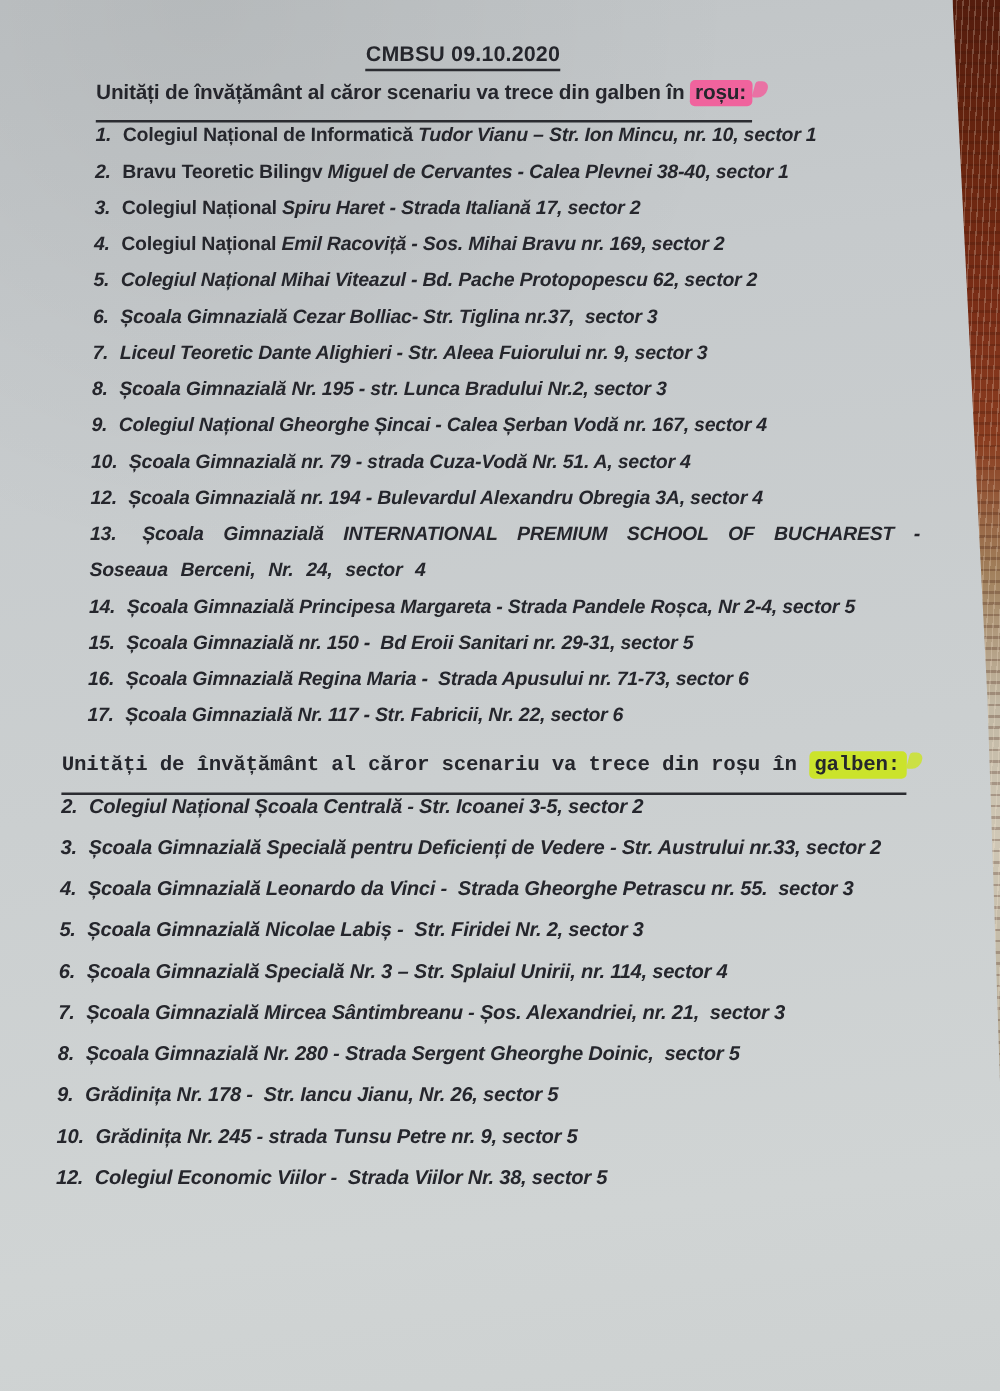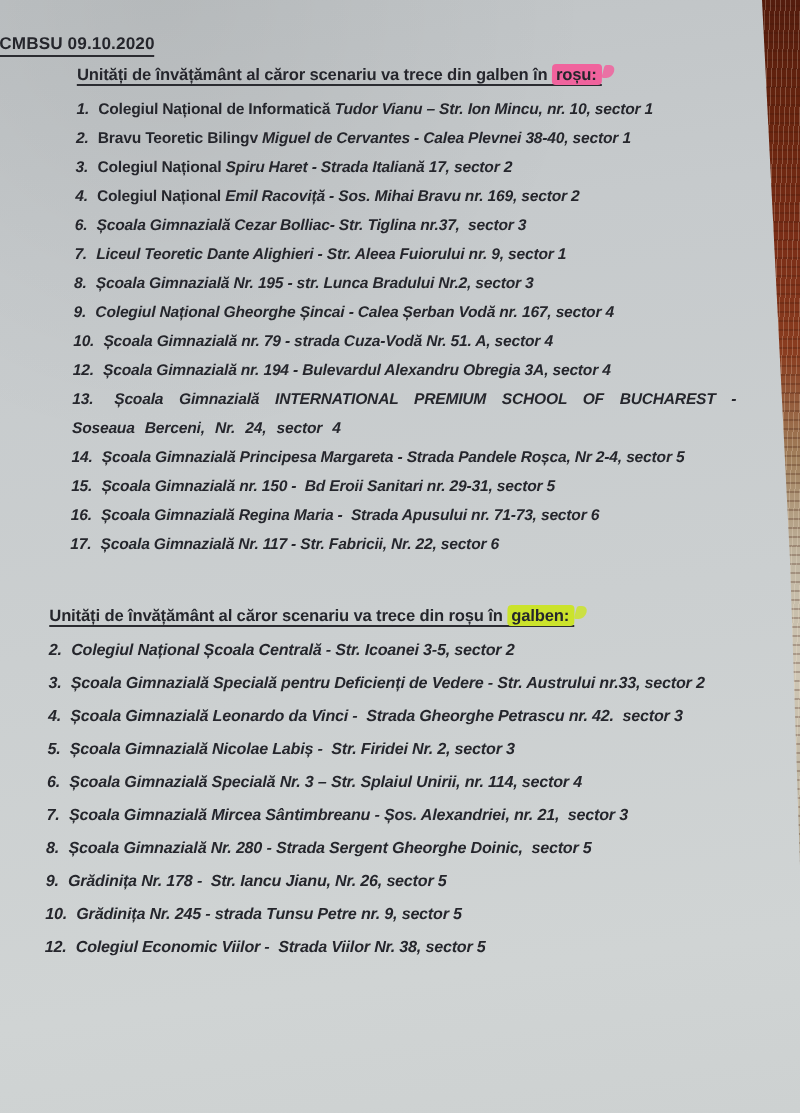--- a/index.html
+++ b/index.html
@@ -19,29 +19,29 @@
       repeating-linear-gradient(93deg, rgba(255,240,220,0.22) 0 1px, rgba(0,0,0,0) 1px 5px),
       repeating-linear-gradient(0deg, rgba(60,20,8,0.25) 0 2px, rgba(0,0,0,0) 2px 9px),
       linear-gradient(180deg,#541c0d 0%,#69250f 14%,#7b2e17 28%,#8a3d20 40%,#a1805c 52%,#c2b8a4 64%,#cfc7b6 76%,#c3baa6 88%,#b0a48e 100%);
     clip-path:polygon(32px 0, 70px 0, 70px 866px, 60px 560px, 47px 300px);
   }
   .content{
     position:absolute;inset:0;padding:34px 58px 0 0;
     transform:skewX(-0.8deg);transform-origin:0 0;
   }
   h1{
-    margin:0;text-align:left;font-size:17px;font-weight:bold;letter-spacing:0.2px;
+    margin:0;text-align:center;font-size:17px;font-weight:bold;letter-spacing:0.2px;
   }
   h1 .tu{border-bottom:2.5px solid #2b2c31;padding-bottom:2px;}
   h2{
     font-size:16.5px;font-weight:bold;margin:0;letter-spacing:-0.1px;
   }
   .sec1 h2{margin:11px 0 10px 78px;}
-  .sec2 h2{margin:48px 0 8px 58px;}
-  .hu{border-bottom:2.5px solid #2b2c31;padding-bottom:1px;}
+  .sec2 h2{margin:15px 0 8px 58px;font-family:Liberation Mono, monospace;}
+  .hu{border-bottom:2.5px solid #2b2c31;padding-bottom:13px;}
   mark.hl{
     background:var(--hl,#f0639d);color:inherit;position:relative;
     padding:1px 5px 2px 4px;border-radius:4px;
   }
   mark.hl::after{
     content:"";position:absolute;right:-12px;top:1px;width:11px;height:13px;
     background:var(--hl,#f0639d);opacity:0.85;
     border-radius:2px 6px 6px 2px;transform:skewX(-14deg);
   }
   ul.list{
@@ -62,40 +62,41 @@
 
   <h1><span class="tu">CMBSU 09.10.2020</span></h1>
 
   <section class="sec1">
     <h2><span class="hu"><span>Unități de învățământ al căror scenariu va trece din galben în </span><mark class="hl" style="--hl: #f0639d;">roșu:</mark></span></h2>
     <ul class="list">
         <li><span class="num">1. </span><span class="up">Colegiul Național de Informatică </span><span class="it">Tudor Vianu – Str. Ion Mincu, nr. 10, sector 1</span></li>
         <li><span class="num">2. </span><span class="up">Bravu Teoretic Bilingv </span><span class="it">Miguel de Cervantes - Calea Plevnei 38-40, sector 1</span></li>
         <li><span class="num">3. </span><span class="up">Colegiul Național </span><span class="it">Spiru Haret - Strada Italiană 17, sector 2</span></li>
         <li><span class="num">4. </span><span class="up">Colegiul Național </span><span class="it">Emil Racoviță - Sos. Mihai Bravu nr. 169, sector 2</span></li>
+        <li><span class="num">5. </span><span class="it">Colegiul Național Mihai Viteazul - Bd. Pache Protopopescu 62, sector 2</span></li>
         <li><span class="num">6. </span><span class="it">Școala Gimnazială Cezar Bolliac- Str. Tiglina nr.37,  sector 3</span></li>
-        <li><span class="num">7. </span><span class="it">Liceul Teoretic Dante Alighieri - Str. Aleea Fuiorului nr. 9, sector 1</span></li>
+        <li><span class="num">7. </span><span class="it">Liceul Teoretic Dante Alighieri - Str. Aleea Fuiorului nr. 9, sector 3</span></li>
         <li><span class="num">8. </span><span class="it">Școala Gimnazială Nr. 195 - str. Lunca Bradului Nr.2, sector 3</span></li>
         <li><span class="num">9. </span><span class="it">Colegiul Național Gheorghe Șincai - Calea Șerban Vodă nr. 167, sector 4</span></li>
         <li><span class="num">10. </span><span class="it">Școala Gimnazială nr. 79 - strada Cuza-Vodă Nr. 51. A, sector 4</span></li>
         <li><span class="num">12. </span><span class="it">Școala Gimnazială nr. 194 - Bulevardul Alexandru Obregia 3A, sector 4</span></li>
         <li class="wrap"><span class="num">13. </span><span class="it">Școala Gimnazială INTERNATIONAL PREMIUM SCHOOL OF BUCHAREST -  Soseaua Berceni, Nr. 24, sector 4</span></li>
         <li><span class="num">14. </span><span class="it">Școala Gimnazială Principesa Margareta - Strada Pandele Roșca, Nr 2-4, sector 5</span></li>
         <li><span class="num">15. </span><span class="it">Școala Gimnazială nr. 150 -  Bd Eroii Sanitari nr. 29-31, sector 5</span></li>
         <li><span class="num">16. </span><span class="it">Școala Gimnazială Regina Maria -  Strada Apusului nr. 71-73, sector 6</span></li>
         <li><span class="num">17. </span><span class="it">Școala Gimnazială Nr. 117 - Str. Fabricii, Nr. 22, sector 6</span></li>
       </ul>
   </section>
 
   <section class="sec2">
     <h2><span class="hu"><span>Unități de învățământ al căror scenariu va trece din roșu în </span><mark class="hl" style="--hl: #cbe32b;">galben:</mark></span></h2>
     <ul class="list">
         <li><span class="num">2. </span><span class="it">Colegiul Național Școala Centrală - Str. Icoanei 3-5, sector 2</span></li>
         <li><span class="num">3. </span><span class="it">Școala Gimnazială Specială pentru Deficienți de Vedere - Str. Austrului nr.33, sector 2</span></li>
-        <li><span class="num">4. </span><span class="it">Școala Gimnazială Leonardo da Vinci -  Strada Gheorghe Petrascu nr. 42.  sector 3</span></li>
+        <li><span class="num">4. </span><span class="it">Școala Gimnazială Leonardo da Vinci -  Strada Gheorghe Petrascu nr. 55.  sector 3</span></li>
         <li><span class="num">5. </span><span class="it">Școala Gimnazială Nicolae Labiș -  Str. Firidei Nr. 2, sector 3</span></li>
         <li><span class="num">6. </span><span class="it">Școala Gimnazială Specială Nr. 3 – Str. Splaiul Unirii, nr. 114, sector 4</span></li>
         <li><span class="num">7. </span><span class="it">Școala Gimnazială Mircea Sântimbreanu - Șos. Alexandriei, nr. 21,  sector 3</span></li>
         <li><span class="num">8. </span><span class="it">Școala Gimnazială Nr. 280 - Strada Sergent Gheorghe Doinic,  sector 5</span></li>
         <li><span class="num">9. </span><span class="it">Grădinița Nr. 178 -  Str. Iancu Jianu, Nr. 26, sector 5</span></li>
         <li><span class="num">10. </span><span class="it">Grădinița Nr. 245 - strada Tunsu Petre nr. 9, sector 5</span></li>
         <li><span class="num">12. </span><span class="it">Colegiul Economic Viilor -  Strada Viilor Nr. 38, sector 5</span></li>
       </ul>
   </section>
 

